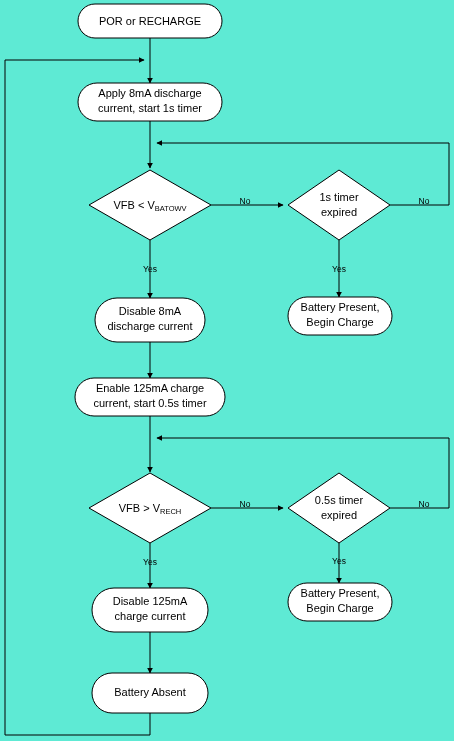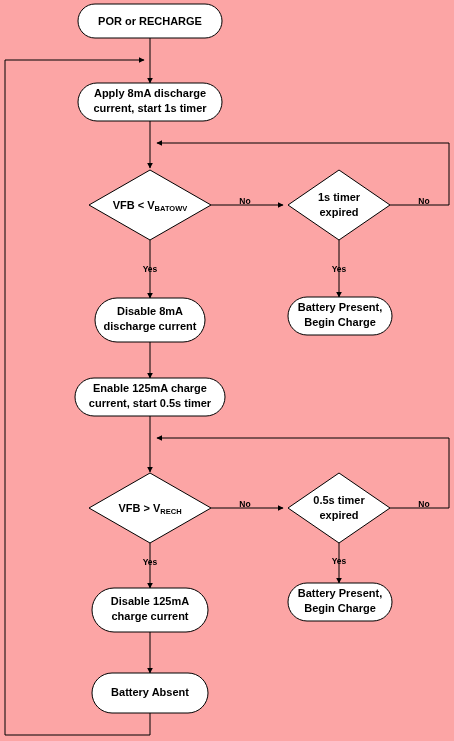--- a/index.html
+++ b/index.html
@@ -4,24 +4,23 @@
 <style>
   html, body {
     margin: 0;
     padding: 0;
     background: #ffffff;
   }
   #canvas {
     position: relative;
     width: 454px;
     height: 741px;
-    background: #fca5a5;
+    background: #5eead4;
     font-family: "Liberation Sans", sans-serif;
     overflow: hidden;
-    font-weight: bold;
   }
   #flow-svg {
     position: absolute;
     left: 0;
     top: 0;
     width: 454px;
     height: 741px;
   }
   .node-text {
     font-family: "Liberation Sans", sans-serif;

